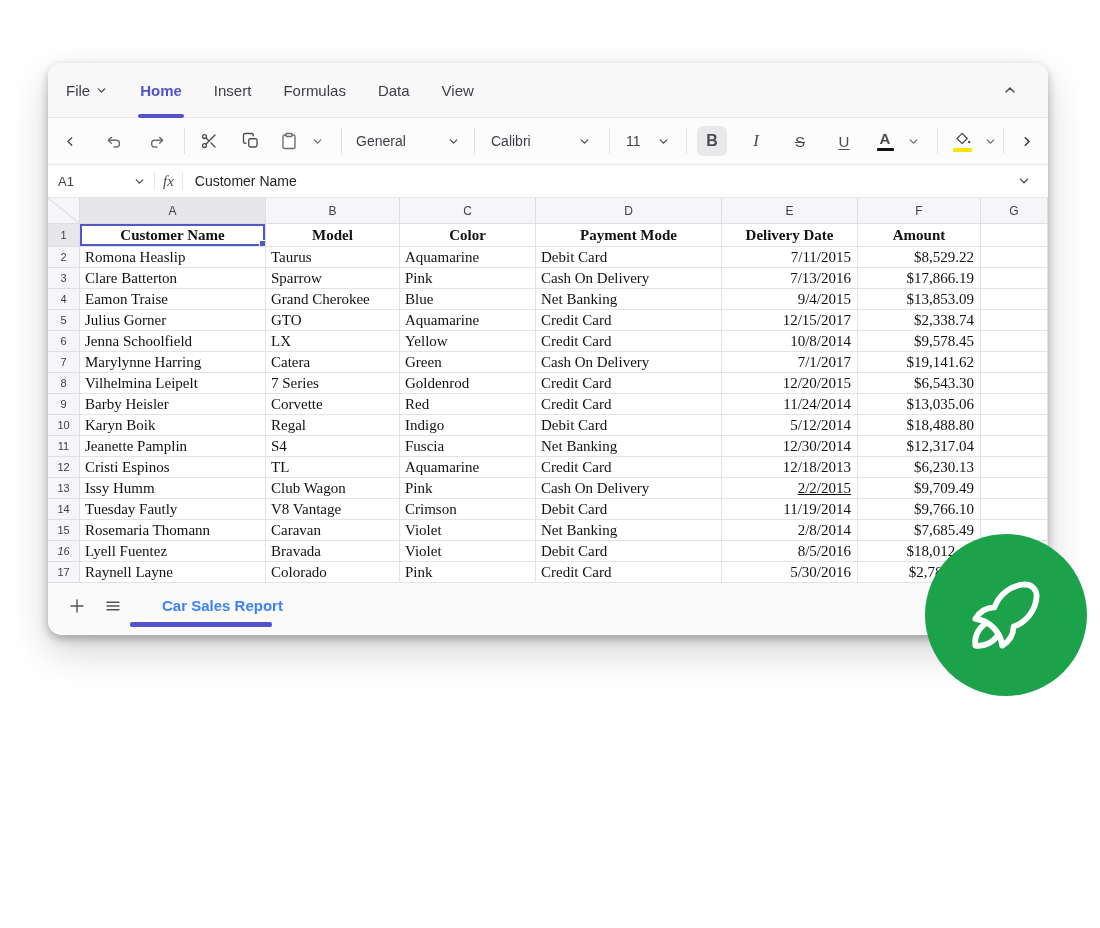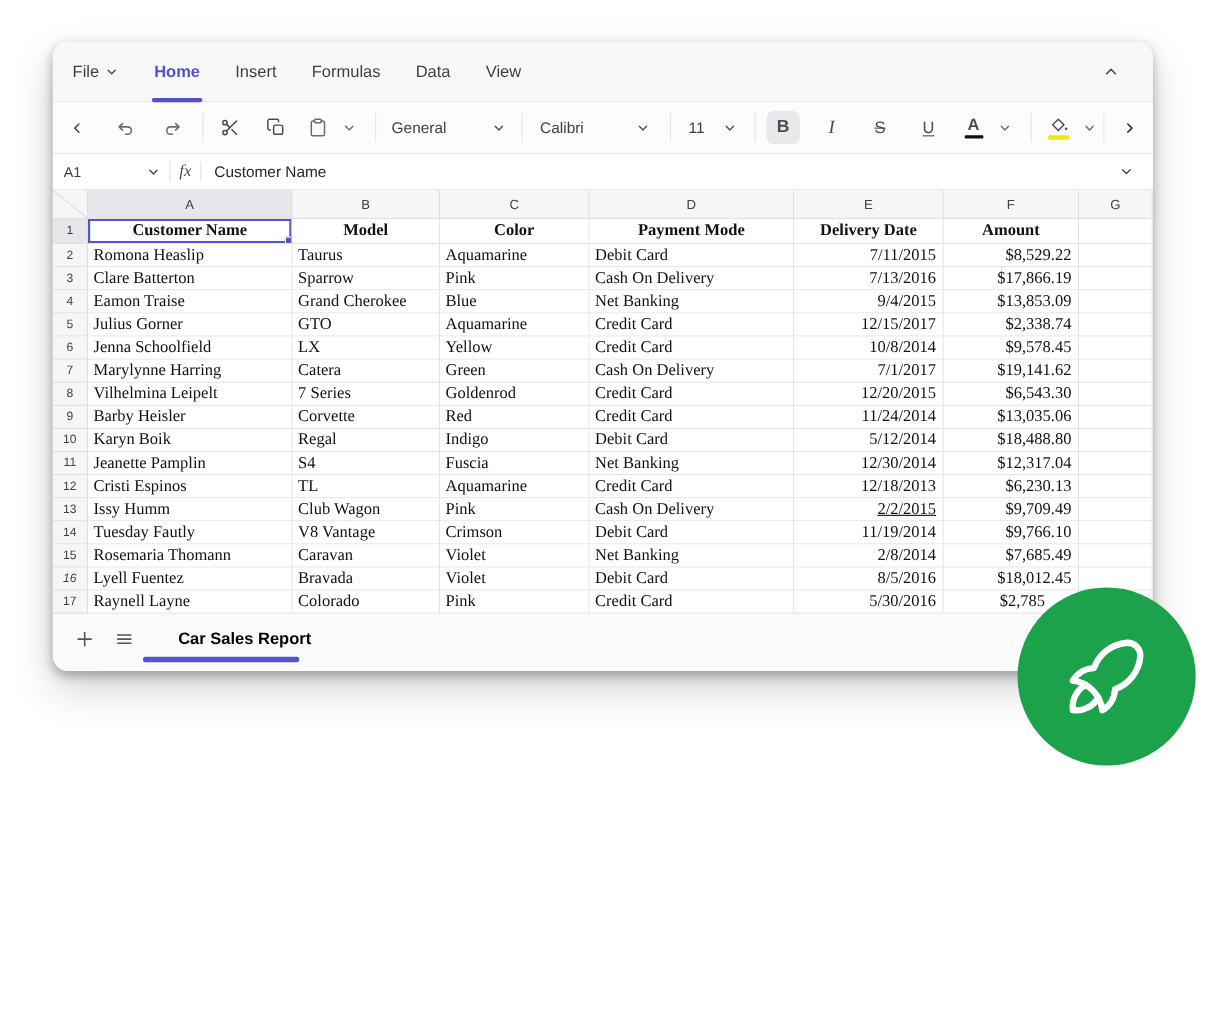--- a/index.html
+++ b/index.html
@@ -1,20 +1,20 @@
 <!DOCTYPE html>
 <html><head>
 <meta charset="utf-8">
 <style>
   html,body{margin:0;padding:0;background:#ffffff;width:1100px;height:928px;
     font-family:"Liberation Sans",sans-serif;-webkit-font-smoothing:antialiased;}
   .page{position:relative;width:1100px;height:928px;background:#fff;overflow:hidden;}
 
   
-  .window{position:absolute;left:48px;top:38px;width:1000px;height:572px;background:#fff;
+  .window{position:absolute;left:48px;top:63px;width:1000px;height:572px;background:#fff;
     border-radius:14px;overflow:hidden;
     box-shadow:0 4px 10px rgba(0,0,0,.28),0 16px 38px rgba(0,0,0,.18);}
 
   
   .menubar{position:relative;height:55px;background:#F8F8F9;border-bottom:1px solid #E8E8EA;
     display:flex;align-items:center;padding:0 18px;box-sizing:border-box;}
   .menu-item{font-size:15px;color:#3E3E46;margin-right:32px;display:flex;align-items:center;
     cursor:default;position:relative;height:100%;}
   .menu-item.active{color:#5352CE;font-weight:700;}
   .menu-item .mchev{margin-left:5px;}
@@ -69,21 +69,21 @@
   .g-corner{background:linear-gradient(to top right,#F6F6F8 47%,#DFDFE4 50%,#F6F6F8 53%);}
   .g-cell.selected{box-shadow:inset 0 0 0 2px #5356C5;}
   .fill-handle{position:absolute;right:-1px;bottom:-1px;width:7px;height:7px;background:#5356C5;
     border:1px solid #fff;box-sizing:border-box;z-index:3;}
   .g-cell.clipped{padding-right:30px;}
 
   
   .tabbar{position:relative;height:51px;background:#FAFAFB;display:flex;align-items:center;
     padding:0 0 6px 18px;box-sizing:border-box;}
   .tab-icon{display:flex;align-items:center;justify-content:center;width:22px;height:22px;color:#52525B;}
-  .tab-label{margin-left:38px;font-size:15px;font-weight:700;color:#000000;}
+  .tab-label{margin-left:38px;font-size:15px;font-weight:700;color:#3b82f6;}
   .tab-underline{position:absolute;left:82px;bottom:7px;width:142px;height:5px;background:#5453CE;
     border-radius:2px;}
 
   
   .badge{position:absolute;left:925px;top:534px;width:162px;height:162px;border-radius:50%;
     background:#1CA24A;display:flex;align-items:center;justify-content:center;z-index:20;}
 
   svg{display:block;}
 </style>
 </head>

